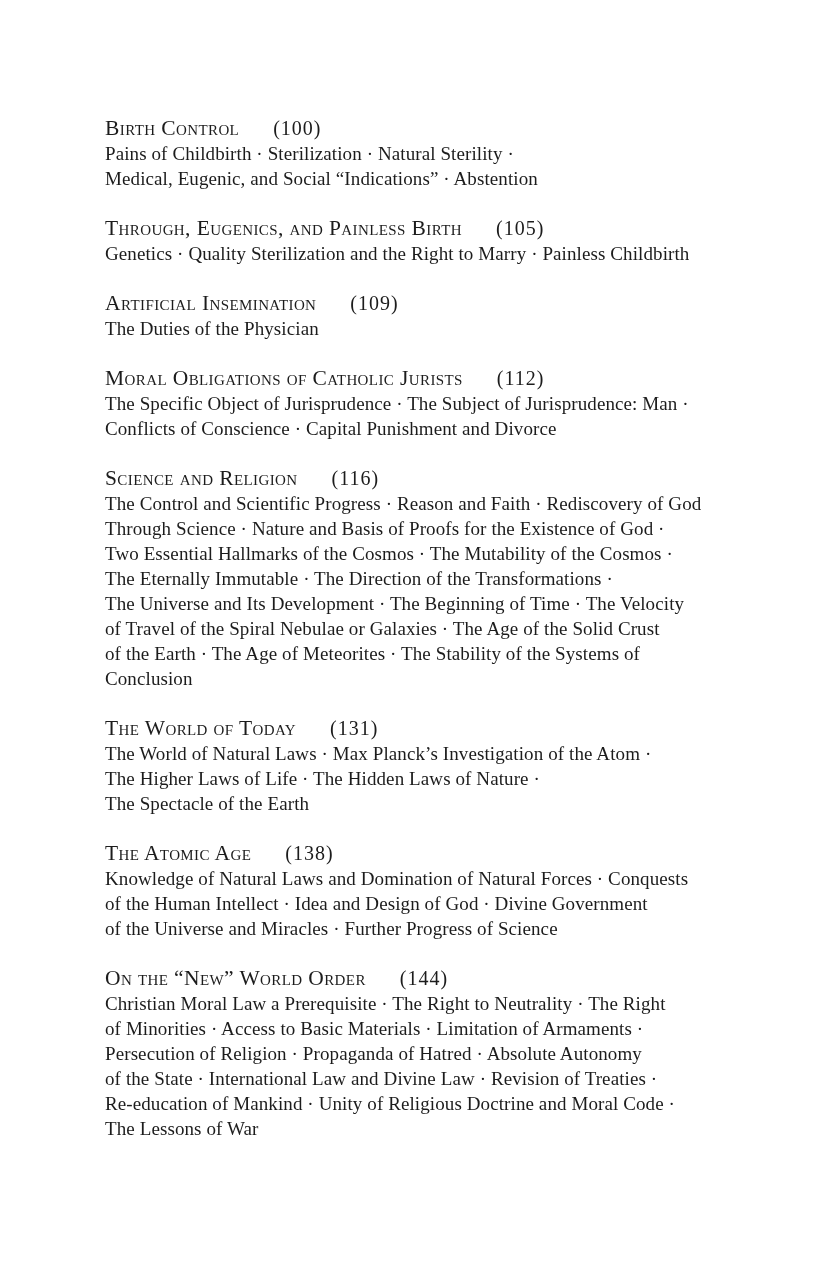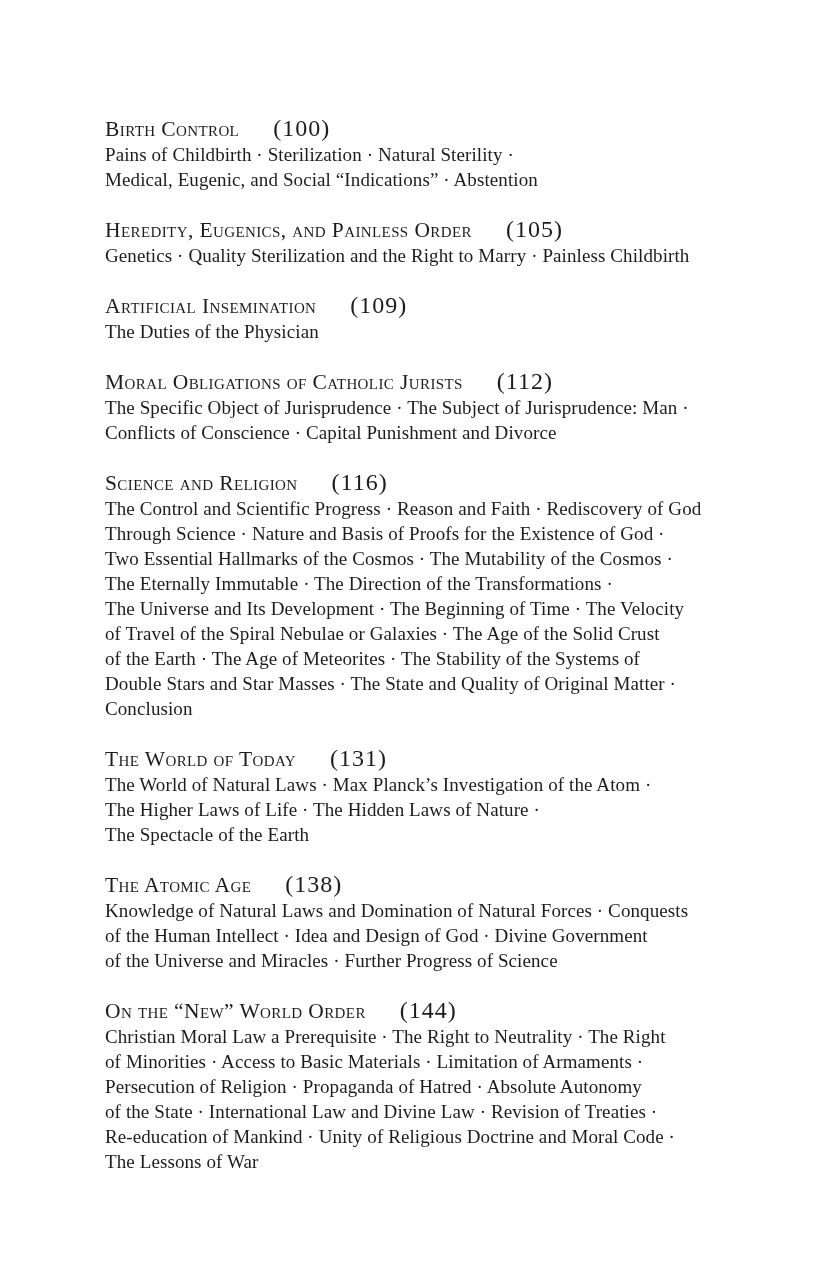--- a/index.html
+++ b/index.html
@@ -27,63 +27,62 @@
   }
   .heading {
     font-variant: small-caps;
     font-size: 21.5px;
     line-height: 25px;
     letter-spacing: 0.4px;
     white-space: nowrap;
   }
   .pagenum {
     margin-left: 34px;
-    font-size: 24px;
+    font-size: 20px;
     letter-spacing: 1px;
   }
   .topic-line {
     font-size: 19px;
     line-height: 25px;
     letter-spacing: 0.1px;
     white-space: nowrap;
   }
 </style>
 </head>
 <body>
 
 <div class="page">
   <div class="toc">
       <div class="section">
         <div class="heading"><span>Birth Control</span><span class="pagenum">(100)</span></div>
         <div class="topic-line">Pains of Childbirth · Sterilization · Natural Sterility ·</div>
         <div class="topic-line">Medical, Eugenic, and Social “Indications” · Abstention</div>
       </div>
       <div class="section">
-        <div class="heading"><span>Heredity, Eugenics, and Painless Order</span><span class="pagenum">(105)</span></div>
+        <div class="heading"><span>Through, Eugenics, and Painless Birth</span><span class="pagenum">(105)</span></div>
         <div class="topic-line">Genetics · Quality Sterilization and the Right to Marry · Painless Childbirth</div>
       </div>
       <div class="section">
         <div class="heading"><span>Artificial Insemination</span><span class="pagenum">(109)</span></div>
         <div class="topic-line">The Duties of the Physician</div>
       </div>
       <div class="section">
         <div class="heading"><span>Moral Obligations of Catholic Jurists</span><span class="pagenum">(112)</span></div>
         <div class="topic-line">The Specific Object of Jurisprudence · The Subject of Jurisprudence: Man ·</div>
         <div class="topic-line">Conflicts of Conscience · Capital Punishment and Divorce</div>
       </div>
       <div class="section">
         <div class="heading"><span>Science and Religion</span><span class="pagenum">(116)</span></div>
         <div class="topic-line">The Control and Scientific Progress · Reason and Faith · Rediscovery of God</div>
         <div class="topic-line">Through Science · Nature and Basis of Proofs for the Existence of God ·</div>
         <div class="topic-line">Two Essential Hallmarks of the Cosmos · The Mutability of the Cosmos ·</div>
         <div class="topic-line">The Eternally Immutable · The Direction of the Transformations ·</div>
         <div class="topic-line">The Universe and Its Development · The Beginning of Time · The Velocity</div>
         <div class="topic-line">of Travel of the Spiral Nebulae or Galaxies · The Age of the Solid Crust</div>
         <div class="topic-line">of the Earth · The Age of Meteorites · The Stability of the Systems of</div>
-        <div class="topic-line">Double Stars and Star Masses · The State and Quality of Original Matter ·</div>
         <div class="topic-line">Conclusion</div>
       </div>
       <div class="section">
         <div class="heading"><span>The World of Today</span><span class="pagenum">(131)</span></div>
         <div class="topic-line">The World of Natural Laws · Max Planck’s Investigation of the Atom ·</div>
         <div class="topic-line">The Higher Laws of Life · The Hidden Laws of Nature ·</div>
         <div class="topic-line">The Spectacle of the Earth</div>
       </div>
       <div class="section">
         <div class="heading"><span>The Atomic Age</span><span class="pagenum">(138)</span></div>

